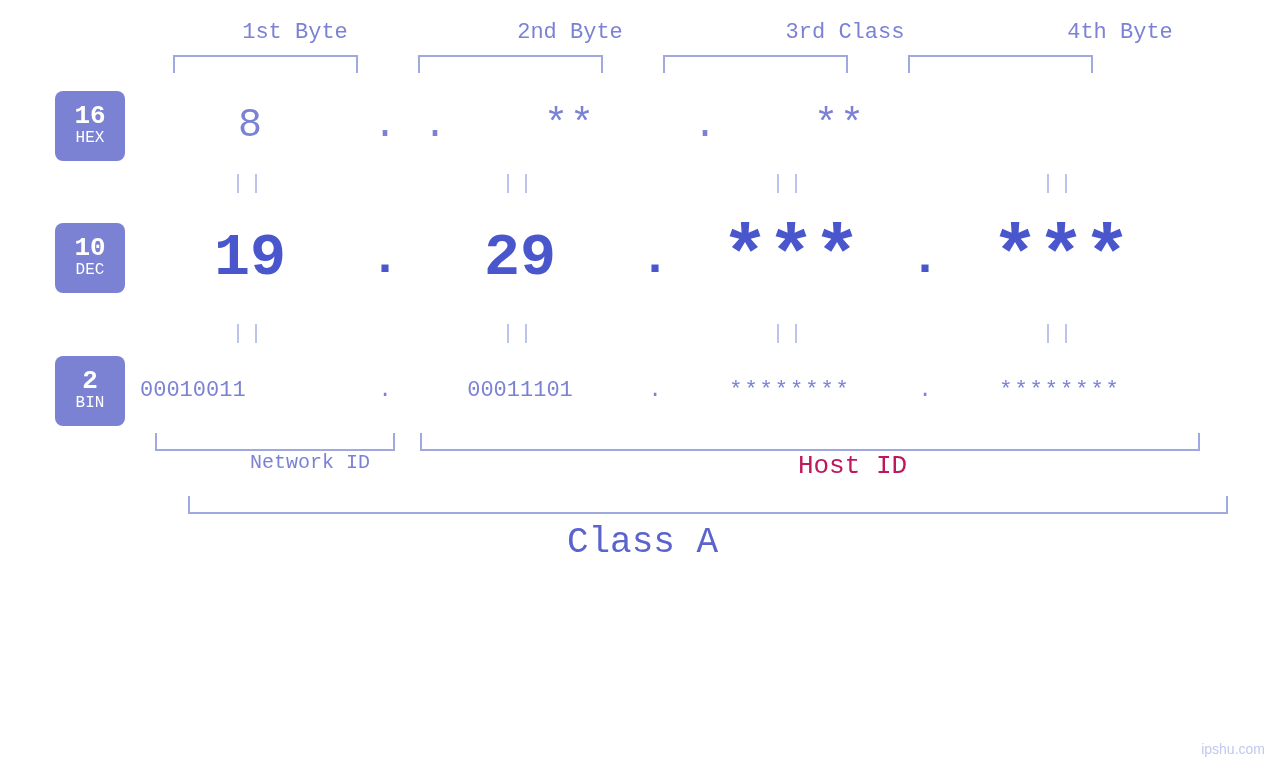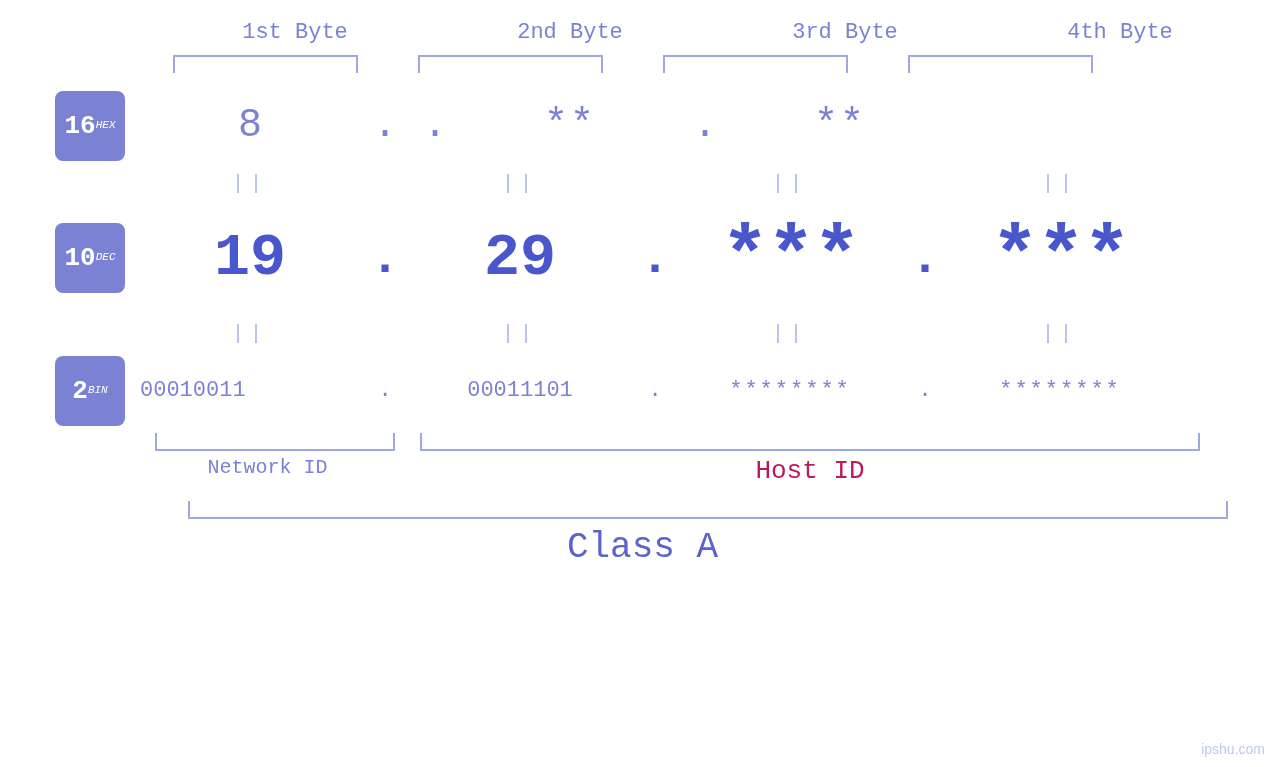--- a/index.html
+++ b/index.html
@@ -42,36 +42,35 @@
       text-align: center;
     }
 
     .badge {
       background: #7b82d4;
       color: white;
       width: 70px;
       height: 70px;
       border-radius: 8px;
       display: flex;
-      flex-direction: row;
+      flex-direction: column;
       align-items: center;
       justify-content: center;
       margin-bottom: 0;
     }
 
     .badge-num {
       font-size: 26px;
       font-weight: bold;
       line-height: 1;
     }
 
     .badge-label {
-      font-size: 11px;
+      font-size: 16px;
       line-height: 1.2;
-      font-style: italic;
     }
 
     .hex-value {
       font-size: 40px;
       font-family: 'Courier New', Courier, monospace;
       color: #7b82d4;
     }
 
     .dec-value {
       font-size: 60px;
@@ -146,21 +145,21 @@
     }
   </style>
 </head>
 <body>
 
 <div class="main-container">
 
   <div class="byte-headers">
     <div class="byte-header">1st Byte</div>
     <div class="byte-header">2nd Byte</div>
-    <div class="byte-header">3rd Byte</div>
+    <div class="byte-header">3rd Class</div>
     <div class="byte-header">4th Byte</div>
   </div>
 
   <div style="display:flex; width:1100px; margin-left:130px; margin-bottom:15px;">
     <div style="width:185px; height:18px; border:2px solid #a0a8e0; border-bottom:none; margin-left:15px;"></div>
     <div style="width:60px;"></div>
     <div style="width:185px; height:18px; border:2px solid #a0a8e0; border-bottom:none;"></div>
     <div style="width:60px;"></div>
     <div style="width:185px; height:18px; border:2px solid #a0a8e0; border-bottom:none;"></div>
     <div style="width:60px;"></div>
@@ -280,21 +279,21 @@
         <span class="asterisk-bin">********</span>
       </div>
     </div>
   </div>
 
   <div style="display:flex; width:1145px; margin-left:140px; margin-top:5px; align-items:flex-end;">
     <div style="width:240px; height:18px; border:2px solid #a0a8e0; border-top:none; margin-left:15px;"></div>
     <div style="width:780px; height:18px; border:2px solid #a0a8e0; border-top:none; margin-left:25px;"></div>
   </div>
 
-  <div style="display:flex; width:1145px; margin-left:140px; margin-top:5px;">
+  <div style="display:flex; width:1145px; margin-left:140px; justify-content:center;">
     <div style="width:255px; text-align:center; color:#7b82d4; font-size:20px; font-family:'Courier New'; margin-left:0;">Network ID</div>
     <div style="width:780px; text-align:center; color:#be185d; font-size:26px; font-family:Liberation Mono, monospace; margin-left:25px;">Host ID</div>
   </div>
 
   <div style="width:1040px; height:18px; border:2px solid #a0a8e0; border-top:none; margin-top:15px; margin-left:130px;"></div>
 
   <div style="text-align:center; width:100%; color:#5a64cc; font-size:36px; font-family:'Courier New'; margin-top:8px;">Class A</div>
 
   <div class="watermark">ipshu.com</div>
 

